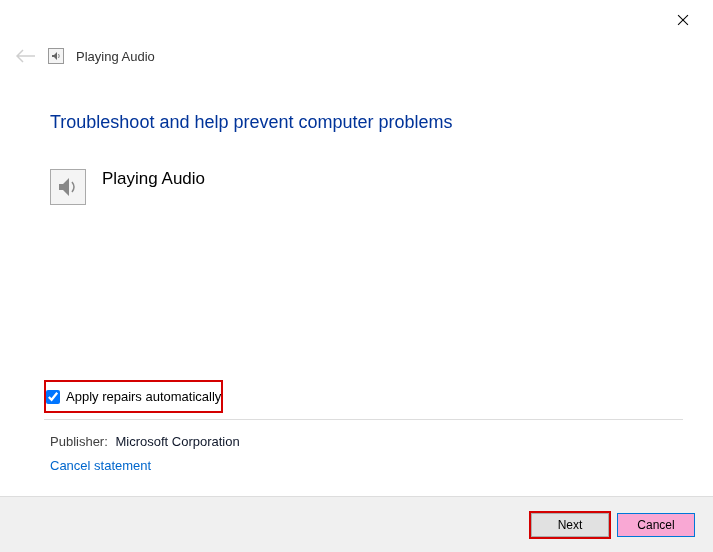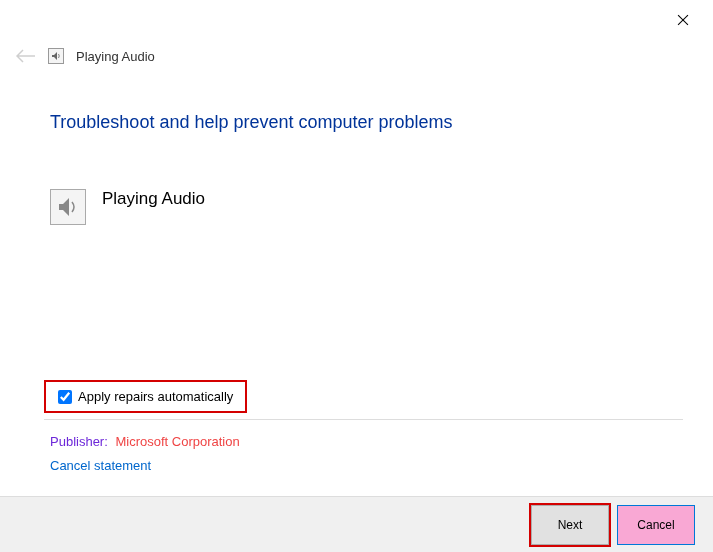--- a/index.html
+++ b/index.html
@@ -62,21 +62,21 @@
     .content {
       position: absolute;
       top: 112px;
       left: 50px;
       right: 30px;
     }
     .main-heading {
       color: #003399;
       font-size: 18px;
       font-weight: 400;
-      margin-bottom: 56px;
+      margin-bottom: 36px;
     }
     .troubleshooter-row {
       display: flex;
       gap: 16px;
       align-items: flex-start;
     }
     .audio-icon-large {
       width: 36px;
       height: 36px;
       border: 1px solid #aaa;
@@ -99,21 +99,21 @@
     }
 
     .checkbox-row {
       position: absolute;
       top: 380px;
       left: 44px;
       display: flex;
       align-items: center;
       gap: 6px;
       border: 2px solid #d40000;
-      padding: 7px 12px;
+      padding: 7px 0;
     }
     .checkbox-row input[type="checkbox"] {
       width: 14px;
       height: 14px;
     }
     .checkbox-row label { font-size: 13px; color: #000; cursor: pointer; }
 
     .divider {
       position: absolute;
       top: 419px;
@@ -122,22 +122,22 @@
       height: 1px;
       background: #ddd;
     }
 
     .publisher-row {
       position: absolute;
       top: 434px;
       left: 50px;
       font-size: 13px;
     }
-    .publisher-row .label { color: #6d28d9; }
-    .publisher-row .value { color: #ef4444; margin-left: 4px; }
+    .publisher-row .label { color: #404040; }
+    .publisher-row .value { color: #0f172a; margin-left: 4px; }
     .privacy-link {
       position: absolute;
       top: 458px;
       left: 50px;
       color: #0066cc;
       font-size: 13px;
       cursor: pointer;
     }
 
     .footer {
@@ -149,21 +149,21 @@
       background: #f0f0f0;
       border-top: 1px solid #ddd;
       display: flex;
       justify-content: flex-end;
       align-items: center;
       padding-right: 18px;
       gap: 8px;
     }
     .btn {
       min-width: 78px;
-      height: 40px;
+      height: 24px;
       border: 1px solid #adadad;
       background: #e1e1e1;
       font-size: 12px;
       cursor: pointer;
       display: flex;
       align-items: center;
       justify-content: center;
       font-family: inherit;
     }
     .btn-primary { border: 1px solid #0078d7; background: #f9a8d4; }

